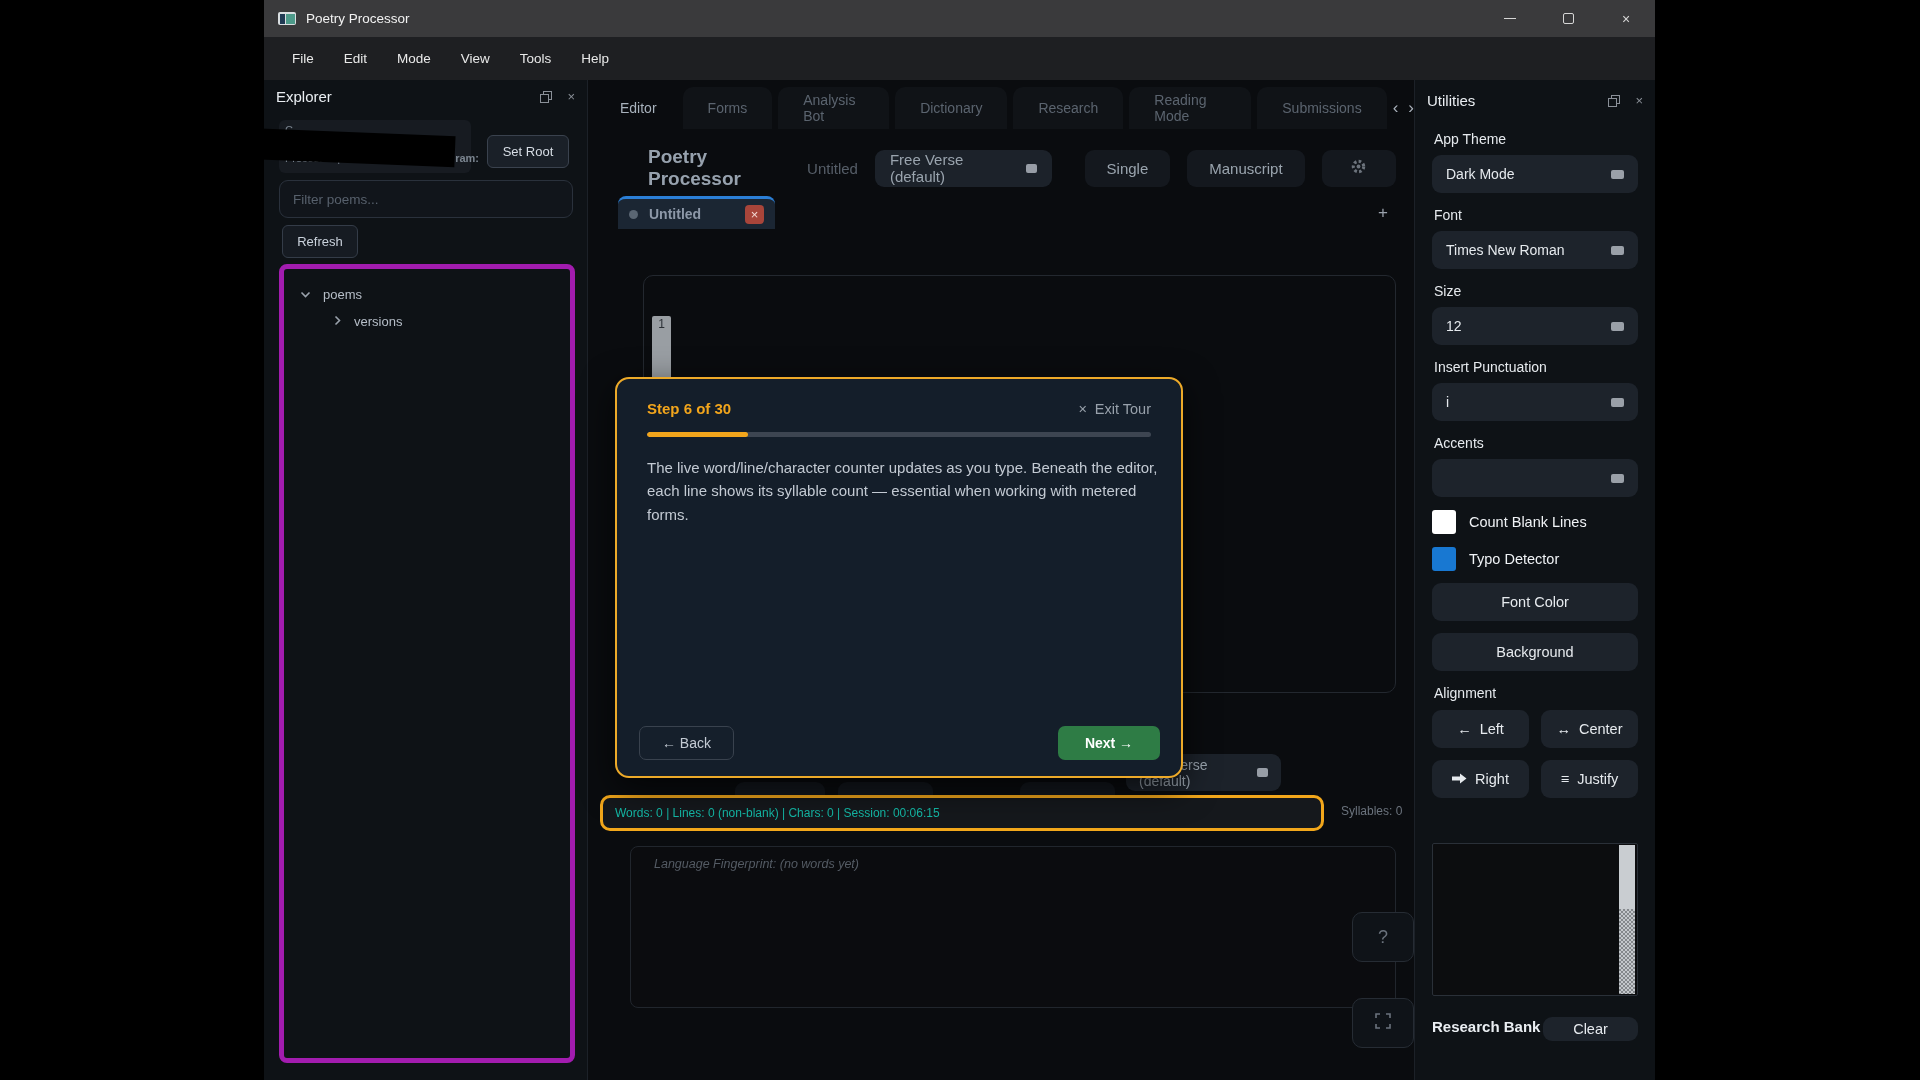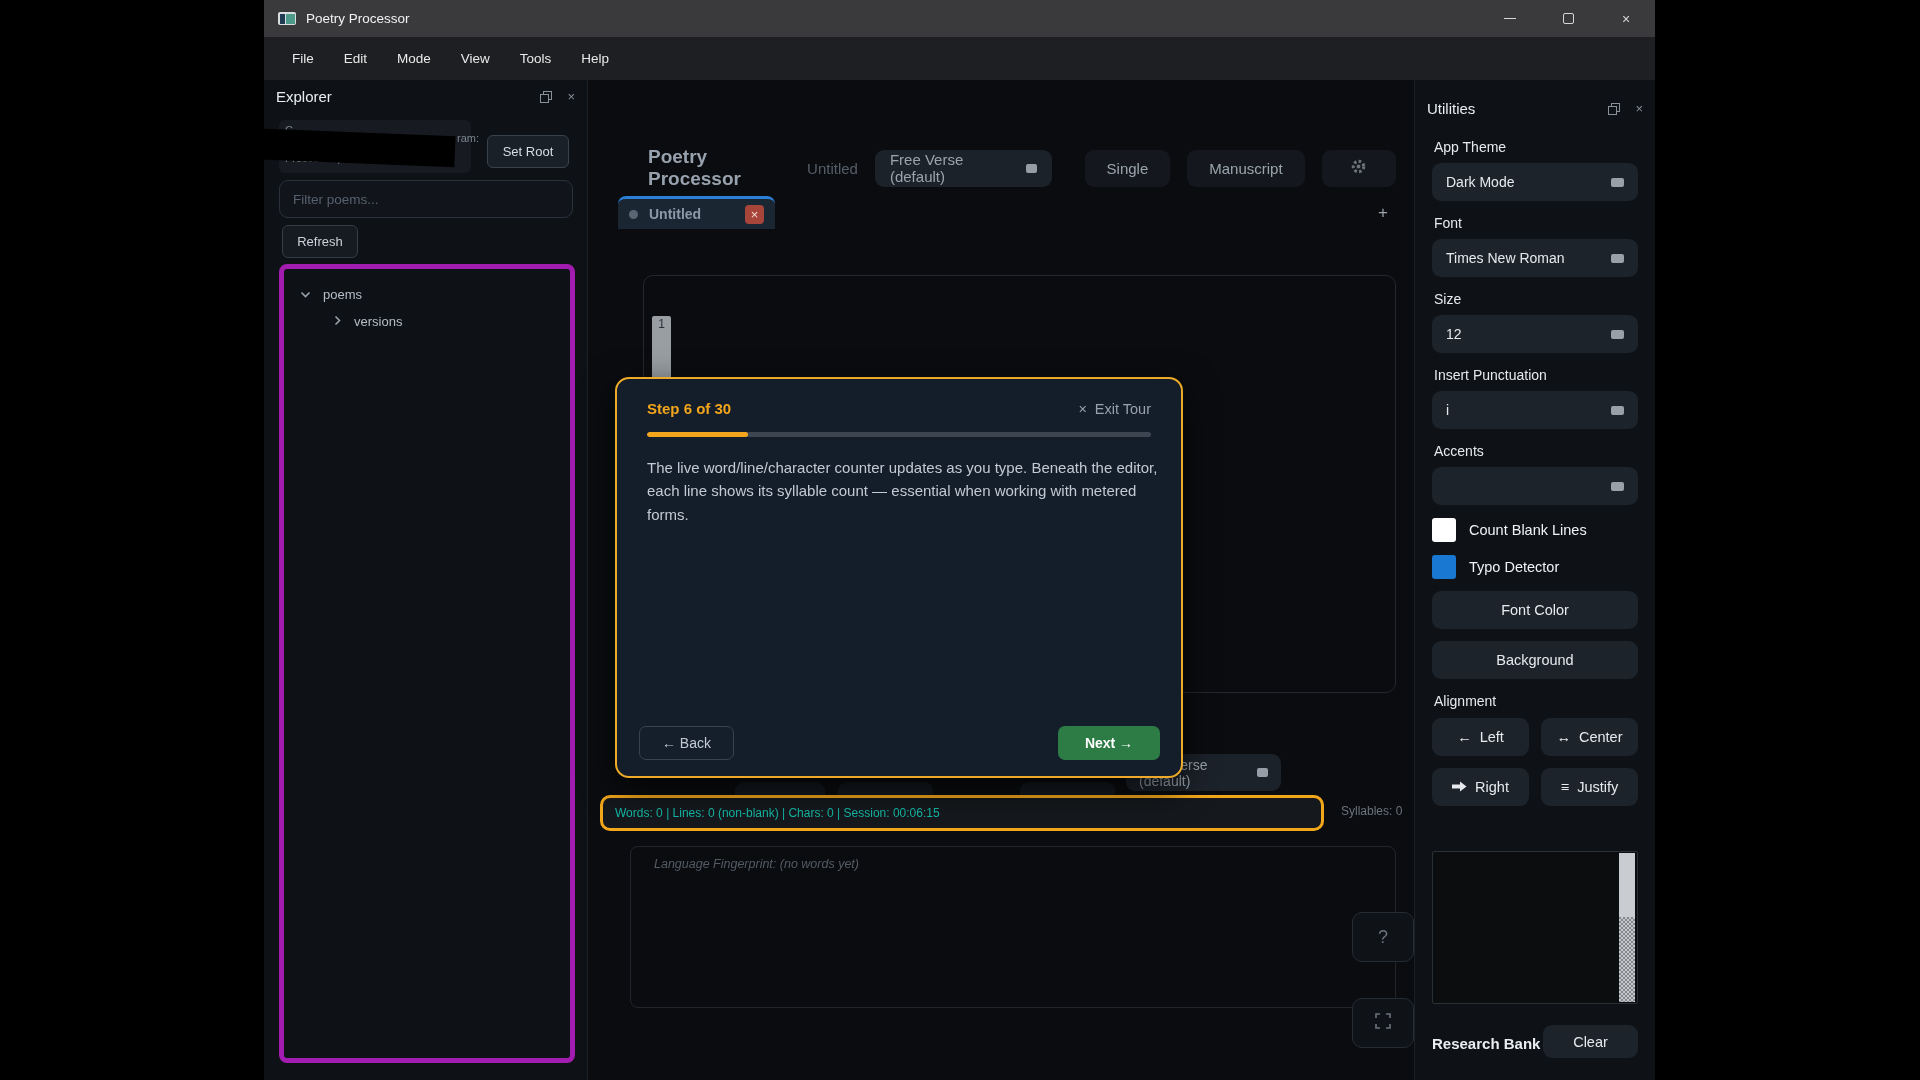--- a/index.html
+++ b/index.html
@@ -26,21 +26,21 @@
   .body-row { position:relative; display:flex; height:1000px; }
 
   
   .explorer { position:relative; width:324px; background:#0e1216; border-right:1px solid #1c2128; }
   .panel-header { height:33px; display:flex; align-items:center; padding:0 12px; }
   .panel-title { color:#eaeef2; font-size:15px; }
   .panel-header .spacer { flex:1; }
   .panel-icon { color:#8a9098; font-size:13px; margin-left:14px; display:flex; align-items:center; }
   .path-box { position:absolute; left:15px; top:40px; width:192px; height:53px; background:#171b21; border-radius:6px; color:#7b8590; font-size:11px; padding:3px 6px; overflow:visible; }
   .path-line { position:relative; white-space:nowrap; line-height:14px; }
-  .path-frag-end { position:absolute; right:-14px; top:8px; }
+  .path-frag-end { position:absolute; right:-14px; top:28px;font-weight:bold; }
   .path-line2 { position:absolute; left:6px; top:32px; white-space:nowrap; }
   .redaction-bar { position:absolute; left:-21px; top:52px; width:212px; height:31px; background:#000; transform:rotate(2.3deg); z-index:4; }
   .set-root-btn { position:absolute; left:223px; top:55px; width:82px; height:33px; background:#1a2028; border:1px solid #3a424e; border-radius:6px; color:#d7dde5; font-size:13px; display:flex; align-items:center; justify-content:center; }
   .filter-input { position:absolute; left:15px; top:100px; width:294px; height:38px; background:#11151b; border:1px solid #2a313c; border-radius:9px; color:#aab2bc; font-size:13.5px; padding:0 13px; outline:none; }
   .filter-input::placeholder { color:#57606c; }
   .refresh-btn { position:absolute; left:18px; top:145px; width:76px; height:33px; background:#161b22; border:1px solid #343c48; border-radius:6px; color:#cad2dc; font-size:13px; display:flex; align-items:center; justify-content:center; }
   .tree-box { position:absolute; left:15px; right:12px; top:184px; bottom:17px; border:5px solid #a21caf; border-radius:8px; padding-top:12px; }
   .tree-row { display:flex; align-items:center; height:27px; color:#b6bec8; font-size:13px; gap:12px; }
   .tree-row.lvl1 { padding-left:16px; }
   .tree-row.lvl2 { padding-left:50px; }
@@ -93,38 +93,38 @@
   .tour-step { color:#f2a51c; font-size:15px; font-weight:bold; }
   .tour-exit { margin-left:auto; color:#98a1ab; font-size:14.5px; display:flex; align-items:center; gap:8px; }
   .tour-progress { margin-top:15px; height:5px; background:#3d4551; border-radius:3px; overflow:hidden; }
   .tour-progress-fill { height:100%; background:#f2a51c; border-radius:3px; }
   .tour-title { margin-top:21px; color:#ecdfac; font-size:19px; font-weight:bold; }
   .tour-body { margin-top:19px; width:512px; color:#c3cad3; font-size:15px; line-height:1.55; }
   .tour-back { position:absolute; left:22px; bottom:16px; width:95px; height:34px; background:#151f2b; border:1px solid #39424e; border-radius:7px; color:#c3cad3; font-size:14px; display:flex; align-items:center; justify-content:center; }
   .tour-next { position:absolute; right:21px; bottom:16px; width:102px; height:34px; background:#2e7c45; border-radius:7px; color:#fff; font-size:14px; font-weight:bold; display:flex; align-items:center; justify-content:center; }
 
   
-  .utilities { position:relative; width:241px; background:#0e1216; border-left:1px solid #1c2128; padding:12px 17px; overflow:hidden; }
+  .utilities { position:relative; width:241px; background:#0e1216; border-left:1px solid #1c2128; padding:4px 17px; overflow:hidden; }
   .utilities .panel-header { margin:0 -17px; }
   .u-label { color:#e6eaee; font-size:14px; margin:14px 2px 8px; }
   .u-select { height:38px; background:#1d232b; border-radius:9px; display:flex; align-items:center; padding:0 14px; color:#e6eaee; font-size:14px; }
   .u-select .select-indicator { margin-left:auto; background:#9aa0a8; }
   .check-row { display:flex; align-items:center; gap:13px; margin-top:13px; }
   .check-box { width:24px; height:24px; border-radius:3px; }
   .check-label { color:#f0f3f6; font-size:14.5px; }
   .u-btn { height:38px; background:#1d232b; border-radius:9px; color:#e6eaee; font-size:14.5px; display:flex; align-items:center; justify-content:center; margin-top:12px; }
   .align-grid { display:grid; grid-template-columns:1fr 1fr; gap:12px; margin-top:9px; }
   .align-btn { height:38px; background:#1d232b; border-radius:9px; color:#e6eaee; font-size:14.5px; display:flex; align-items:center; justify-content:center; gap:8px; }
   .preview-box { position:relative; margin-top:45px; height:153px; background:#0c0d0f; border:1px solid #2a3038; border-radius:2px; }
   .preview-scrollbar { position:absolute; right:2px; top:1px; bottom:1px; width:16px; }
   .scroll-thumb { position:absolute; top:0; width:100%; height:64px; background:#c9cdd1; }
   .scroll-track { position:absolute; top:64px; bottom:0; width:100%; background:repeating-conic-gradient(#c4c8cc 0% 25%, #84888c 0% 50%); background-size:4px 4px; }
   .u-bottom { display:flex; align-items:flex-end; margin-top:21px; }
   .research-bank { color:#eaeef2; font-size:15px; font-weight:bold; padding-bottom:6px; }
-  .clear-btn { margin-left:auto; width:95px; height:33px; background:#1d232b; border-radius:9px; color:#e6eaee; font-size:14.5px; display:flex; align-items:center; justify-content:center; }
+  .clear-btn { margin-left:auto; width:95px; height:24px; background:#1d232b; border-radius:9px; color:#e6eaee; font-size:14.5px; display:flex; align-items:center; justify-content:center; }
 </style>
 </head>
 <body>
 
 <div class="window">
 
   <div class="titlebar">
     <span class="app-icon">
         <span class="pane-l"></span>
         <span class="pane-r"></span>
@@ -191,20 +191,33 @@
           <span><svg width="8" height="11" viewBox="0 0 8 11">
                 <polyline points="1.5,1.5 5.5,5.5 1.5,9.5" fill="none" stroke="#9aa2ac" stroke-width="1.6"></polyline>
               </svg></span>
           <span>versions</span>
         </div>
       </div>
     </div>
 
     <div class="main">
 
+      <div class="tabs-row">
+        <span class="tab active">Editor</span>
+        <span class="tab">Forms</span>
+        <span class="tab">Analysis Bot</span>
+        <span class="tab">Dictionary</span>
+        <span class="tab">Research</span>
+        <span class="tab">Reading Mode</span>
+        <span class="tab">Submissions</span>
+        <span class="tab-arrows">
+          <span>‹</span>
+          <span>›</span>
+        </span>
+      </div>
 
       <div class="toolbar">
         <span class="main-title">Poetry Processor</span>
         <span class="doc-name">Untitled</span>
         <span class="pill-select">
           <span>Free Verse (default)</span>
           <span class="select-indicator"></span>
         </span>
         <span class="tool-btn" style="margin-left:16px;">Single</span>
         <span class="tool-btn">Manuscript</span>

